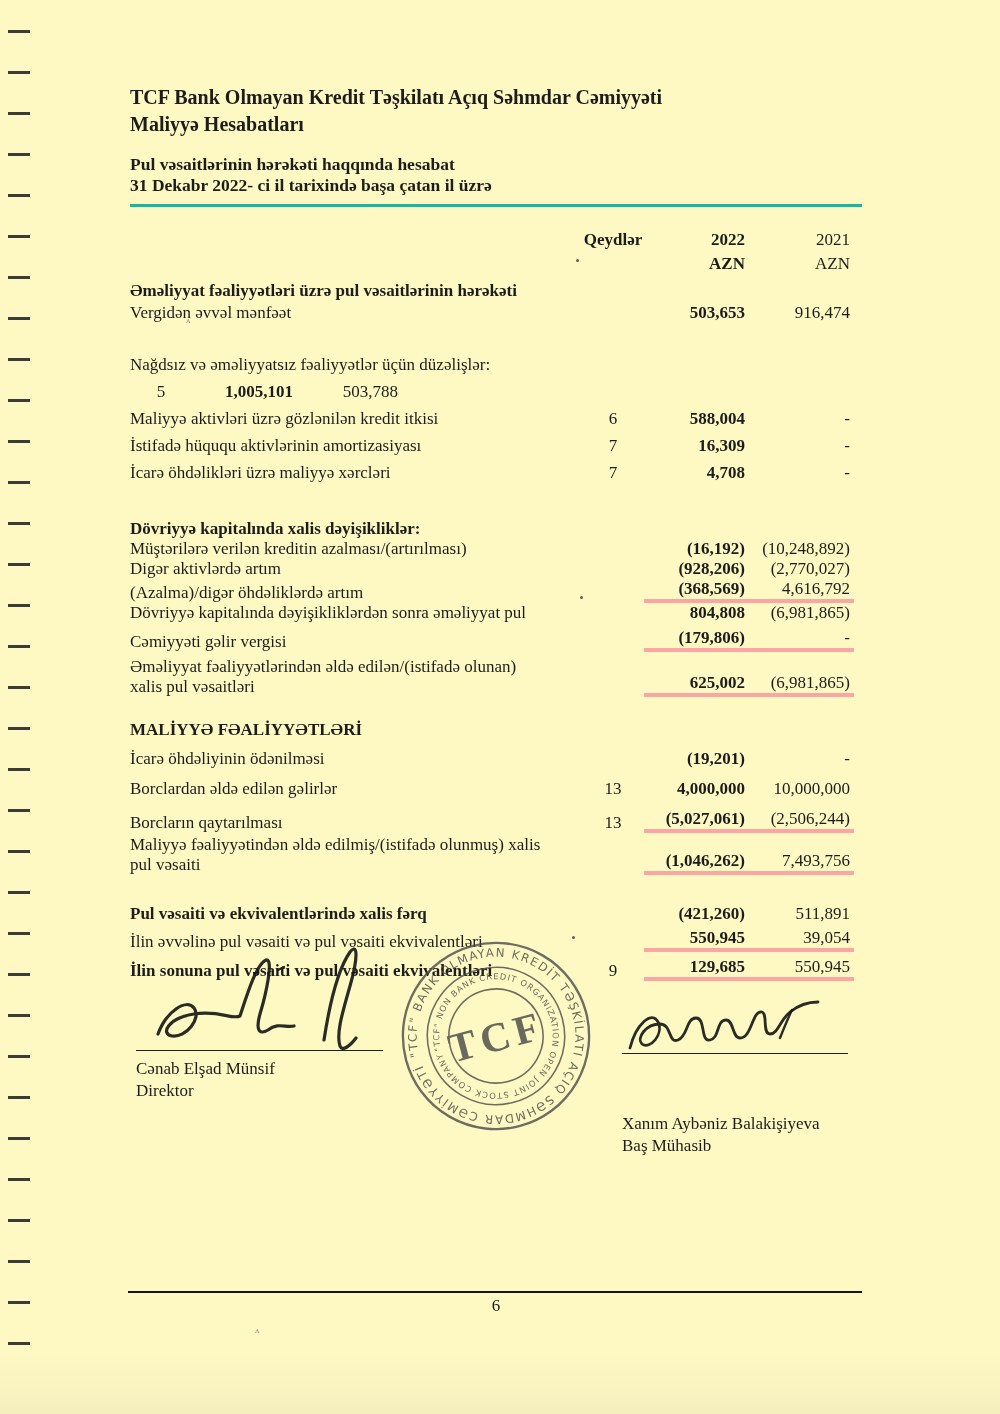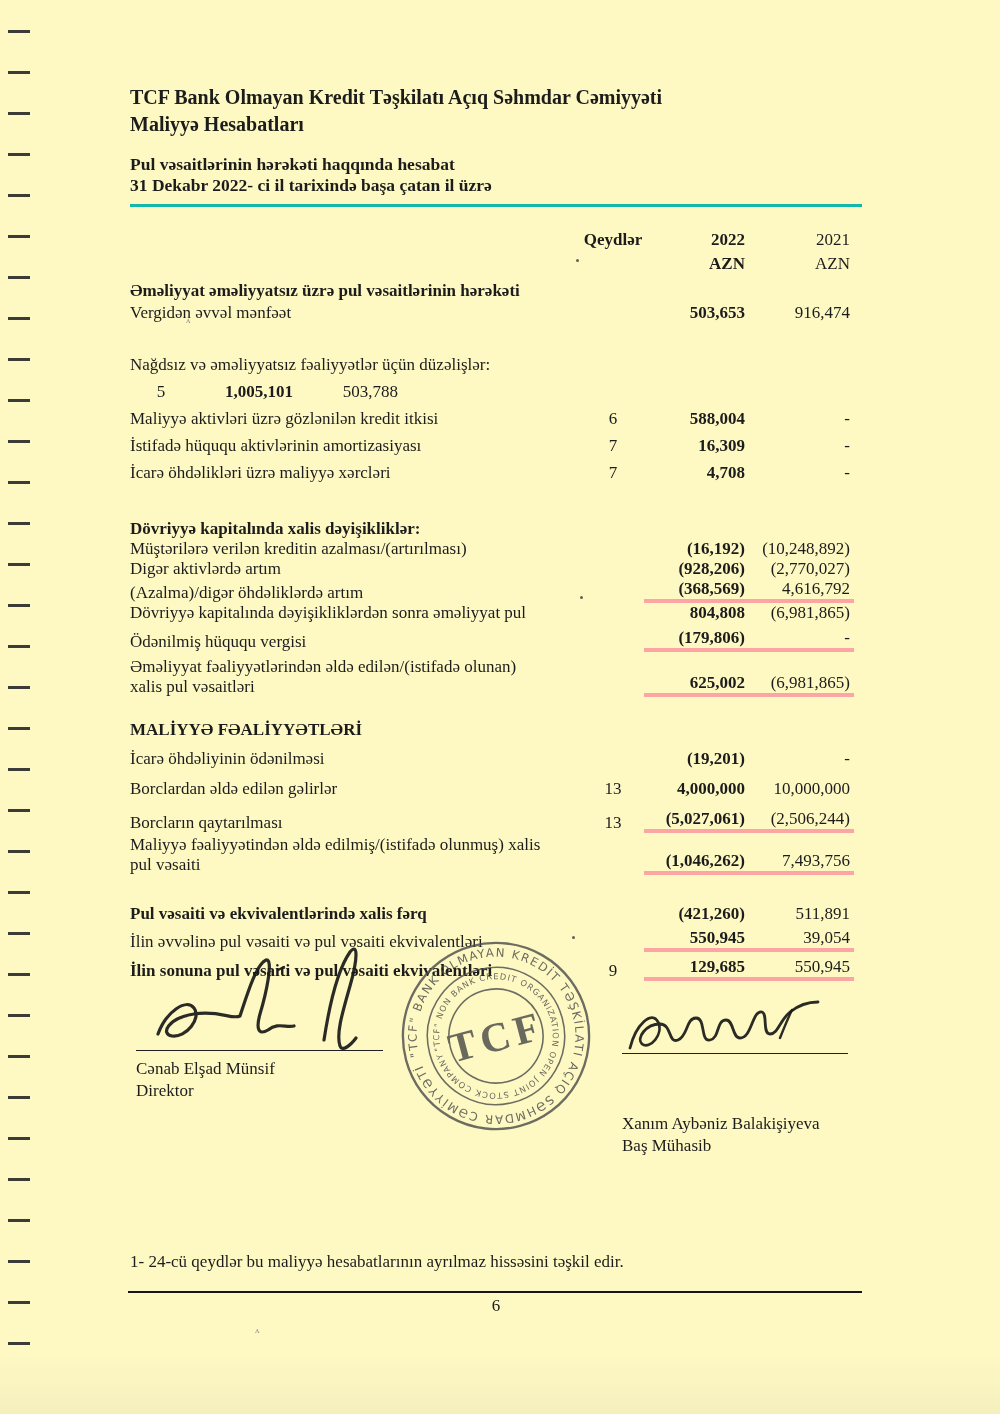--- a/index.html
+++ b/index.html
@@ -88,21 +88,21 @@
       <div class="srow">
         <span class="c-label"></span>
         <span class="c-note"></span>
         <span class="c-v th-b">AZN</span>
         <span class="c-v">AZN</span>
       </div>
     </div>
 
     <div>
         <div class="srow bold" style="margin-top: 5px;">
-      <span class="c-label">Əməliyyat əməliyyatsız üzrə pul vəsaitlərinin hərəkəti</span>
+      <span class="c-label">Əməliyyat fəaliyyətləri üzrə pul vəsaitlərinin hərəkəti</span>
       <span class="c-note"></span>
       <span class="c-v c-v1"></span>
       <span class="c-v"></span>
     </div>
         <div class="srow" style="margin-top: 2px;">
       <span class="c-label">Vergidən əvvəl mənfəət</span>
       <span class="c-note"></span>
       <span class="c-v c-v1">503,653</span>
       <span class="c-v">916,474</span>
     </div>
@@ -159,21 +159,21 @@
       <span class="c-v c-v1">(368,569)</span>
       <span class="c-v">4,616,792</span>
     </div>
         <div class="srow">
       <span class="c-label">Dövriyyə kapitalında dəyişikliklərdən sonra əməliyyat pul</span>
       <span class="c-note"></span>
       <span class="c-v c-v1">804,808</span>
       <span class="c-v">(6,981,865)</span>
     </div>
         <div class="srow ul" style="margin-top: 5px;">
-      <span class="c-label">Ödənilmiş hüququ vergisi</span>
+      <span class="c-label">Cəmiyyəti gəlir vergisi</span>
       <span class="c-note"></span>
       <span class="c-v c-v1">(179,806)</span>
       <span class="c-v">-</span>
     </div>
         <div class="srow ul" style="margin-top: 5px;">
       <span class="c-label">Əməliyyat fəaliyyətlərindən əldə edilən/(istifadə olunan)
 xalis pul vəsaitləri</span>
       <span class="c-note"></span>
       <span class="c-v c-v1">625,002</span>
       <span class="c-v">(6,981,865)</span>
@@ -267,21 +267,20 @@
       <text class="ring-az">
         <textPath href="#azPath" startOffset="0">"TCF" BANK OLMAYAN KREDİT TƏŞKİLATI AÇIQ SƏHMDAR CƏMİYYƏTİ  •</textPath>
       </text>
       <text class="ring-en">
         <textPath href="#enPath" startOffset="0">"TCF" NON BANK CREDIT ORGANIZATION OPEN JOINT STOCK COMPANY  •</textPath>
       </text>
       <text class="stamp-center" x="0" y="15" text-anchor="middle">TCF</text>
     </g>
   </svg>
 
-  <div class="footer-note">1- 24-cü qeydlər bu maliyyə hesabatlarının ayrılmaz hissəsini təşkil edir.</div>
   <div class="footer-rule"></div>
   <div class="page-number">6</div>
 
   <div class="dot" style="left:576px; top:259px;"></div>
   <div class="dot" style="left:580px; top:596px;"></div>
   <div class="dot" style="left:572px; top:936px;"></div>
   <div class="caret" style="left:186px; top:315px;">ʌ</div>
   <div class="caret" style="left:255px; top:1325px;">ʌ</div>
 
 </div>

